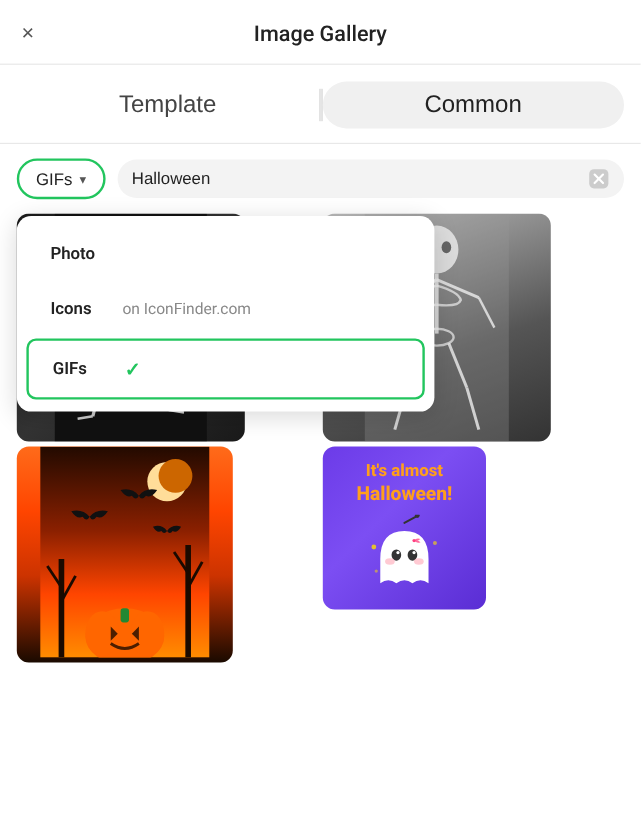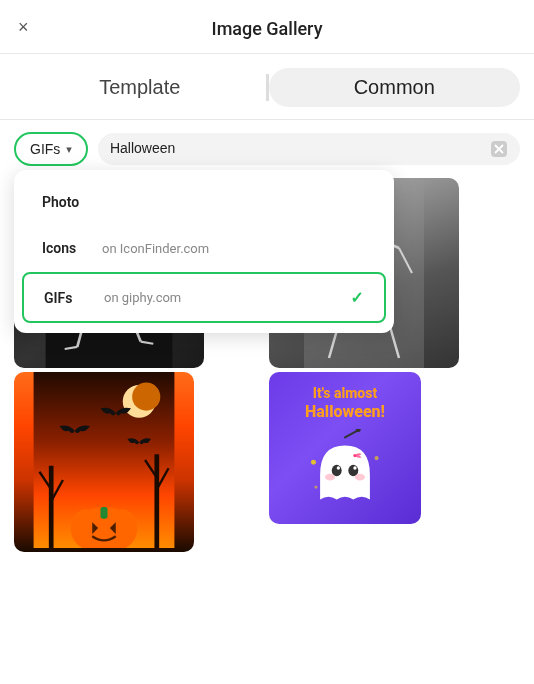--- a/index.html
+++ b/index.html
@@ -120,26 +120,26 @@
       line-height: 1;
       display: flex;
       align-items: center;
       justify-content: center;
     }
 
     
     .dropdown-menu {
       position: absolute;
       left: 14px;
-      top: 170px;
+      top: 180px;
       background: #fff;
       border-radius: 12px;
       box-shadow: 0 4px 20px rgba(0,0,0,0.15);
       z-index: 100;
-      width: 380px;
+      width: 348px;
       padding: 8px 0;
     }
     .dropdown-item {
       display: flex;
       align-items: center;
       padding: 14px 20px;
       cursor: pointer;
       border-radius: 8px;
       margin: 2px 8px;
     }
@@ -264,21 +264,20 @@
 <div class="dropdown-menu">
   <div class="dropdown-item">
     <span class="dropdown-item-name">Photo</span>
   </div>
   <div class="dropdown-item">
     <span class="dropdown-item-name">Icons</span>
     <span class="dropdown-item-desc">on IconFinder.com</span>
   </div>
   <div class="dropdown-item selected">
     <span class="dropdown-item-name">GIFs</span>
-    <span class="dropdown-item-desc">on giphy.com</span>
     <span class="checkmark">✓</span>
   </div>
 </div>
 
 <div class="grid-section">
   <div class="grid-row">
 
     <div class="img-cell img-skeleton-dancing" style="height:190px;">
       <svg viewBox="0 0 120 180" width="100%" height="100%">
         <rect width="120" height="180" fill="#111"></rect>
@@ -371,21 +370,21 @@
         <line x1="105" y1="100" x2="115" y2="82" stroke="#1a0a00" stroke-width="2"></line>
 
         <g fill="#111">
           <path d="M35 50 Q30 44 22 46 Q26 52 30 50 Q33 54 35 50 Q37 54 40 50 Q44 52 48 46 Q40 44 35 50Z"></path>
           <path d="M70 35 Q65 29 57 31 Q61 37 65 35 Q68 39 70 35 Q72 39 75 35 Q79 37 83 31 Q75 29 70 35Z"></path>
           <path d="M90 60 Q86 55 80 57 Q83 62 86 60 Q88 63 90 60 Q92 63 94 60 Q97 62 100 57 Q94 55 90 60Z"></path>
         </g>
       </svg>
     </div>
 
-    <div class="img-cell img-halloween-ghost" style="height:152px;">
+    <div class="img-cell img-halloween-ghost" style="height:136px;">
       <div class="ghost-text">
         <div class="line1">It's almost</div>
         <div class="line2">Halloween!</div>
       </div>
 
       <svg viewBox="0 0 100 100" width="90" height="90">
 
         <line x1="50" y1="10" x2="65" y2="2" stroke="#333" stroke-width="2.5" stroke-linecap="round"></line>
         <circle cx="66" cy="1" r="3" fill="#333"></circle>
 

